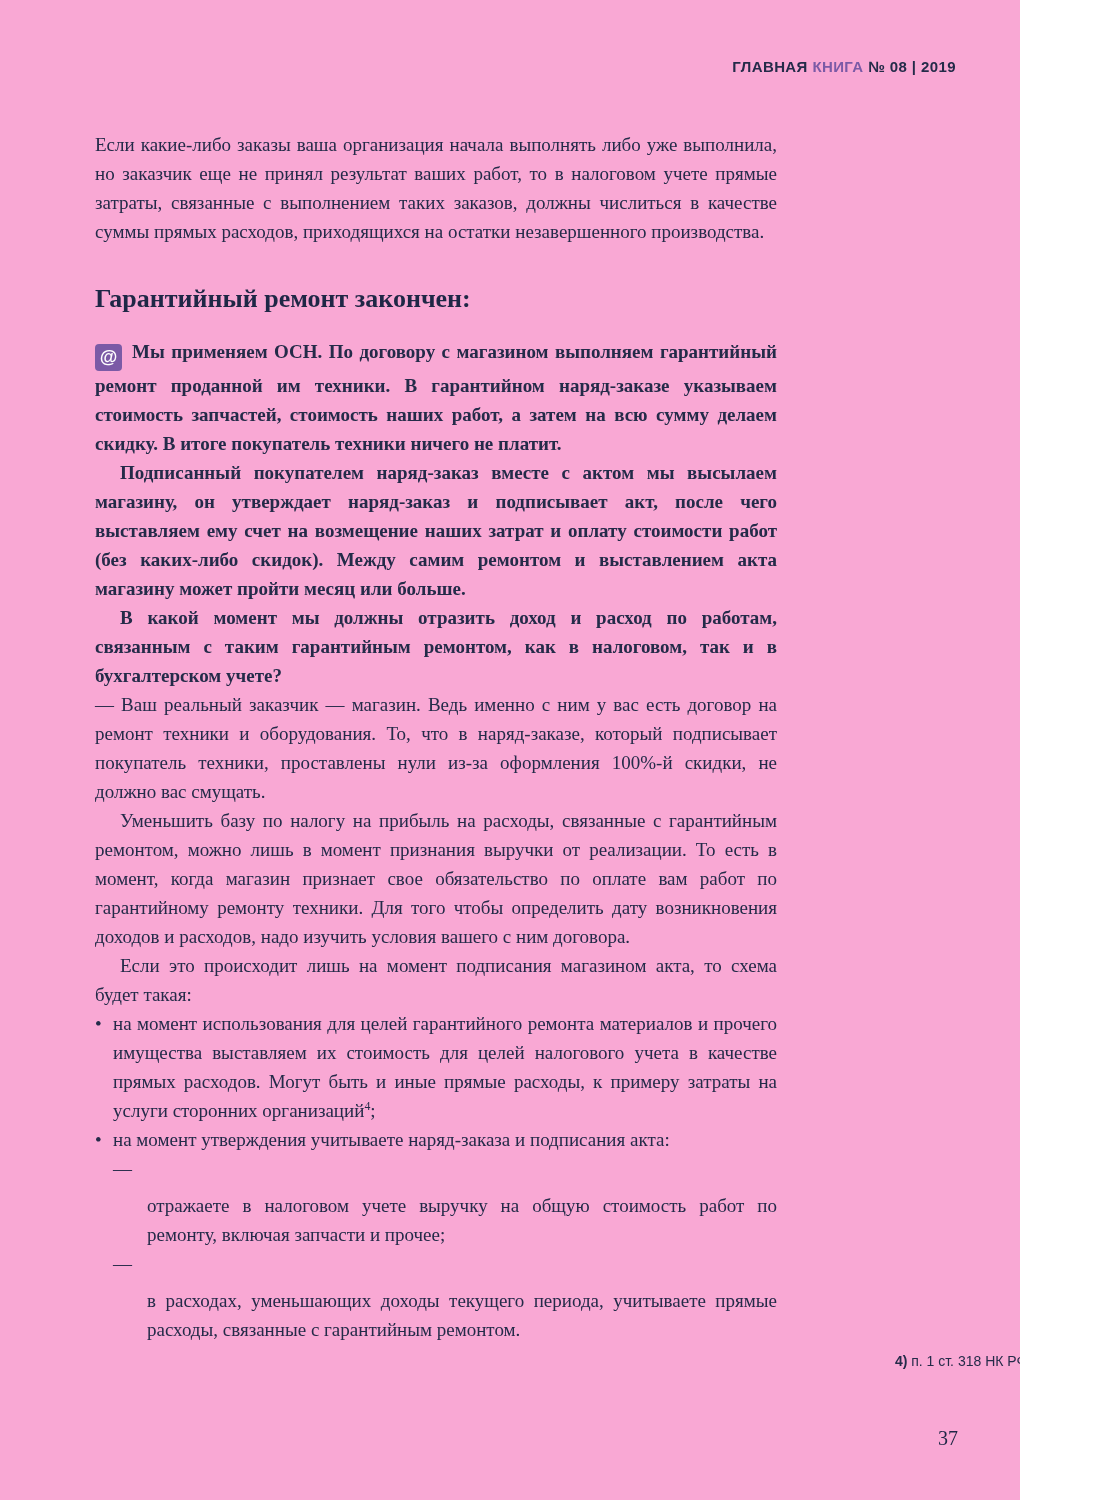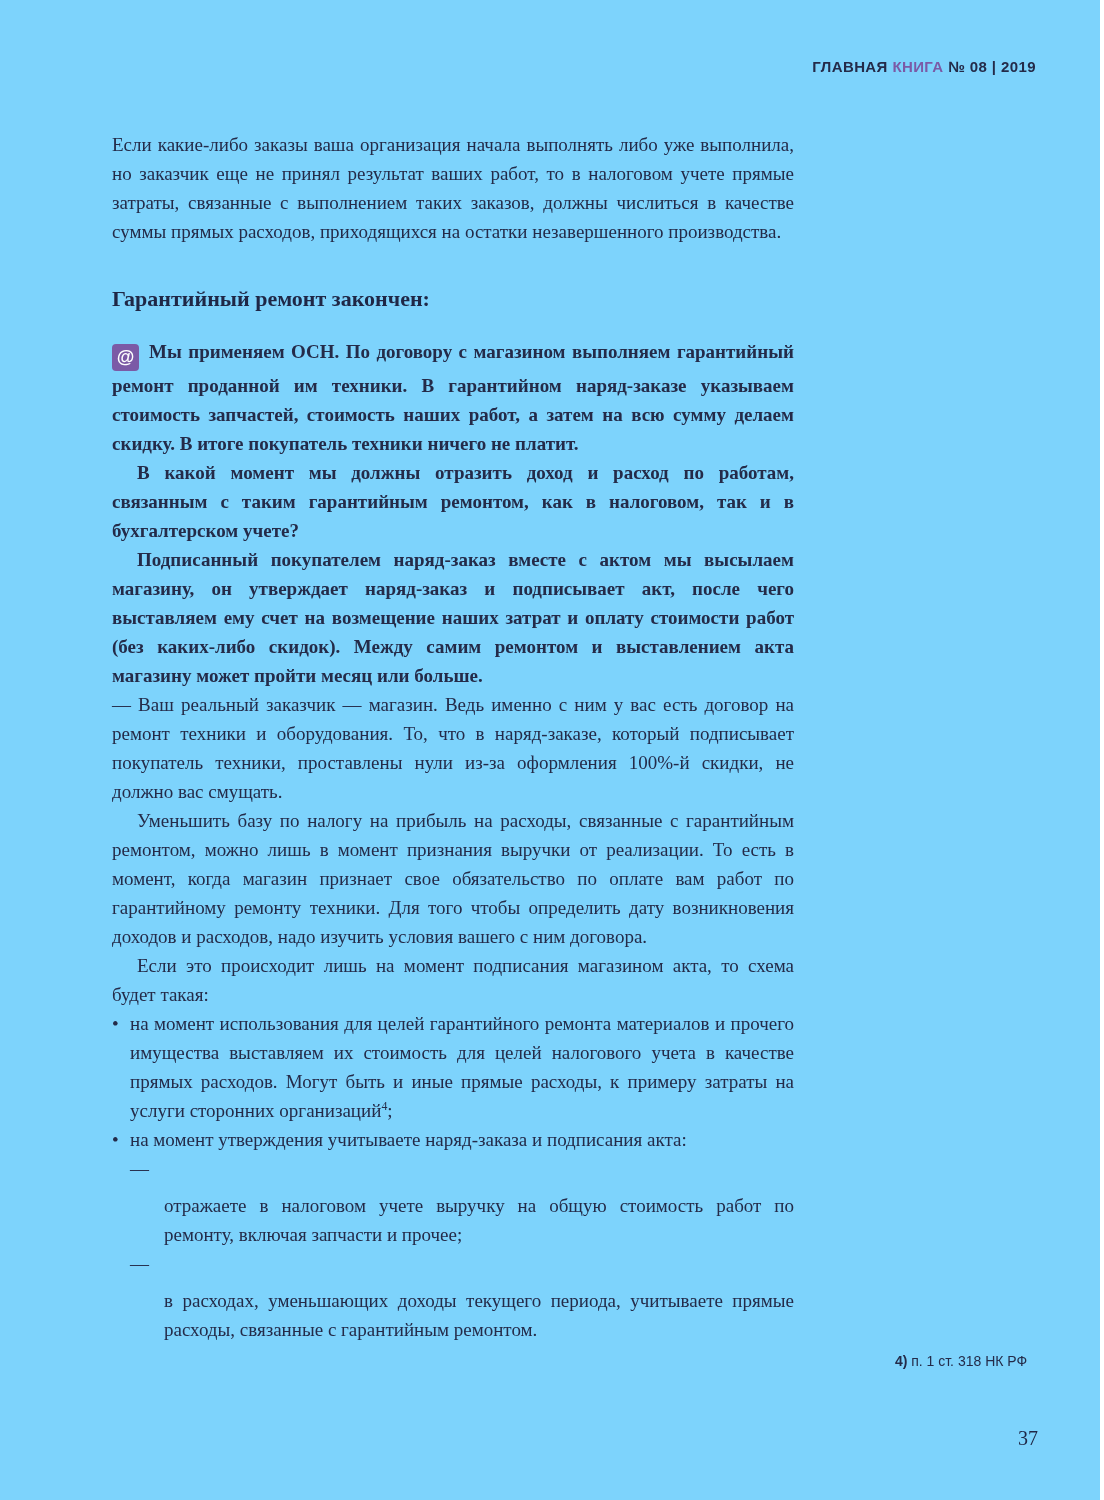--- a/index.html
+++ b/index.html
@@ -1,45 +1,45 @@
 <!DOCTYPE html>
 <html lang="ru"><head>
 <meta charset="utf-8">
 <style>
   * { margin:0; padding:0; box-sizing:border-box; }
   html, body { background:#ffffff; }
   .page {
     position:relative;
-    width:1100px; height:1500px;
-    background:#7dd3fc;
+    width:1020px; height:1500px;
+    background:#f9a8d4;
     color:#242b49;
     font-family:"Liberation Serif", serif;
     overflow:hidden;
   }
   
   .page-header {
     position:absolute; top:58px; right:64px;
     font-family:"Liberation Sans", sans-serif;
     font-weight:bold; font-size:15px; letter-spacing:0.4px;
     color:#242b49; white-space:nowrap;
   }
   .brand-kniga { color:#7b5aa6; }
   .issue { font-weight:bold; }
   
   .content {
-    position:absolute; left:112px; top:130px; width:682px;
+    position:absolute; left:95px; top:130px; width:682px;
     font-size:19px; line-height:29px;
     text-align:justify;
     hyphens:auto; -webkit-hyphens:auto;
   }
   .content p { text-align:justify; }
   .indent { text-indent:25px; }
   h2.section-heading {
     font-family:"Liberation Serif", serif;
-    font-size:22px; line-height:30px; font-weight:bold;
+    font-size:26px; line-height:30px; font-weight:bold;
     color:#1f2746; text-align:left;
     margin-top:38px; margin-bottom:23px;
     hyphens:none;
   }
   .q-text { font-weight:bold; }
   .at-badge {
     display:inline-block; width:27px; height:27px;
     background:#7b5aa6; color:#ffffff;
     font-family:"Liberation Sans", sans-serif; font-weight:bold;
     font-size:18px; line-height:27px; text-align:center;
@@ -84,22 +84,22 @@
   <main class="content">
 
     <p class="intro">Если какие-либо заказы ваша организация начала выполнять либо уже выполнила, но заказчик еще не принял результат ваших работ, то в налоговом учете прямые затраты, связанные с выполнением таких заказов, должны числиться в качестве суммы прямых расходов, приходящихся на остатки незавершенного производства.</p>
 
     <h2 class="section-heading">
       <span>Гарантийный ремонт закончен:</span><br>
     </h2>
 
     <div class="question-block">
       <p class="q-text"><span class="at-badge">@</span><span>Мы применяем ОСН. По договору с магазином выполняем гарантийный ремонт проданной им техники. В гарантийном наряд-заказе указываем стоимость запчастей, стоимость наших работ, а затем на всю сумму делаем скидку. В итоге покупатель техники ничего не платит.</span></p>
+      <p class="q-text indent">Подписанный покупателем наряд-заказ вместе с актом мы высылаем магазину, он утверждает наряд-заказ и подписывает акт, после чего выставляем ему счет на возмещение наших затрат и оплату стоимости работ (без каких-либо скидок). Между самим ремонтом и выставлением акта магазину может пройти месяц или больше.</p>
       <p class="q-text indent">В какой момент мы должны отразить доход и расход по работам, связанным с таким гарантийным ремонтом, как в налоговом, так и в бухгалтерском учете?</p>
-      <p class="q-text indent">Подписанный покупателем наряд-заказ вместе с актом мы высылаем магазину, он утверждает наряд-заказ и подписывает акт, после чего выставляем ему счет на возмещение наших затрат и оплату стоимости работ (без каких-либо скидок). Между самим ремонтом и выставлением акта магазину может пройти месяц или больше.</p>
     </div>
 
     <div class="answer-block">
       <p>— Ваш реальный заказчик — магазин. Ведь именно с ним у вас есть договор на ремонт техники и оборудования. То, что в наряд-заказе, который подписывает покупатель техники, проставлены нули из-за оформления 100%-й скидки, не должно вас смущать.</p>
       <p class="indent">Уменьшить базу по налогу на прибыль на расходы, связанные с гарантийным ремонтом, можно лишь в момент признания выручки от реализации. То есть в момент, когда магазин признает свое обязательство по оплате вам работ по гарантийному ремонту техники. Для того чтобы определить дату возникновения доходов и расходов, надо изучить условия вашего с ним договора.</p>
       <p class="indent">Если это происходит лишь на момент подписания магазином акта, то схема будет такая:</p>
 
       <div class="bullet">
         <span class="bullet-marker">•</span>
         <div class="bullet-body"><span>на момент использования для целей гарантийного ремонта материалов и прочего имущества выставляем их стоимость для целей налогового учета в качестве прямых расходов. Могут быть и иные прямые расходы, к примеру затраты на услуги сторонних организаций</span><sup>4</sup><span>;</span></div>

